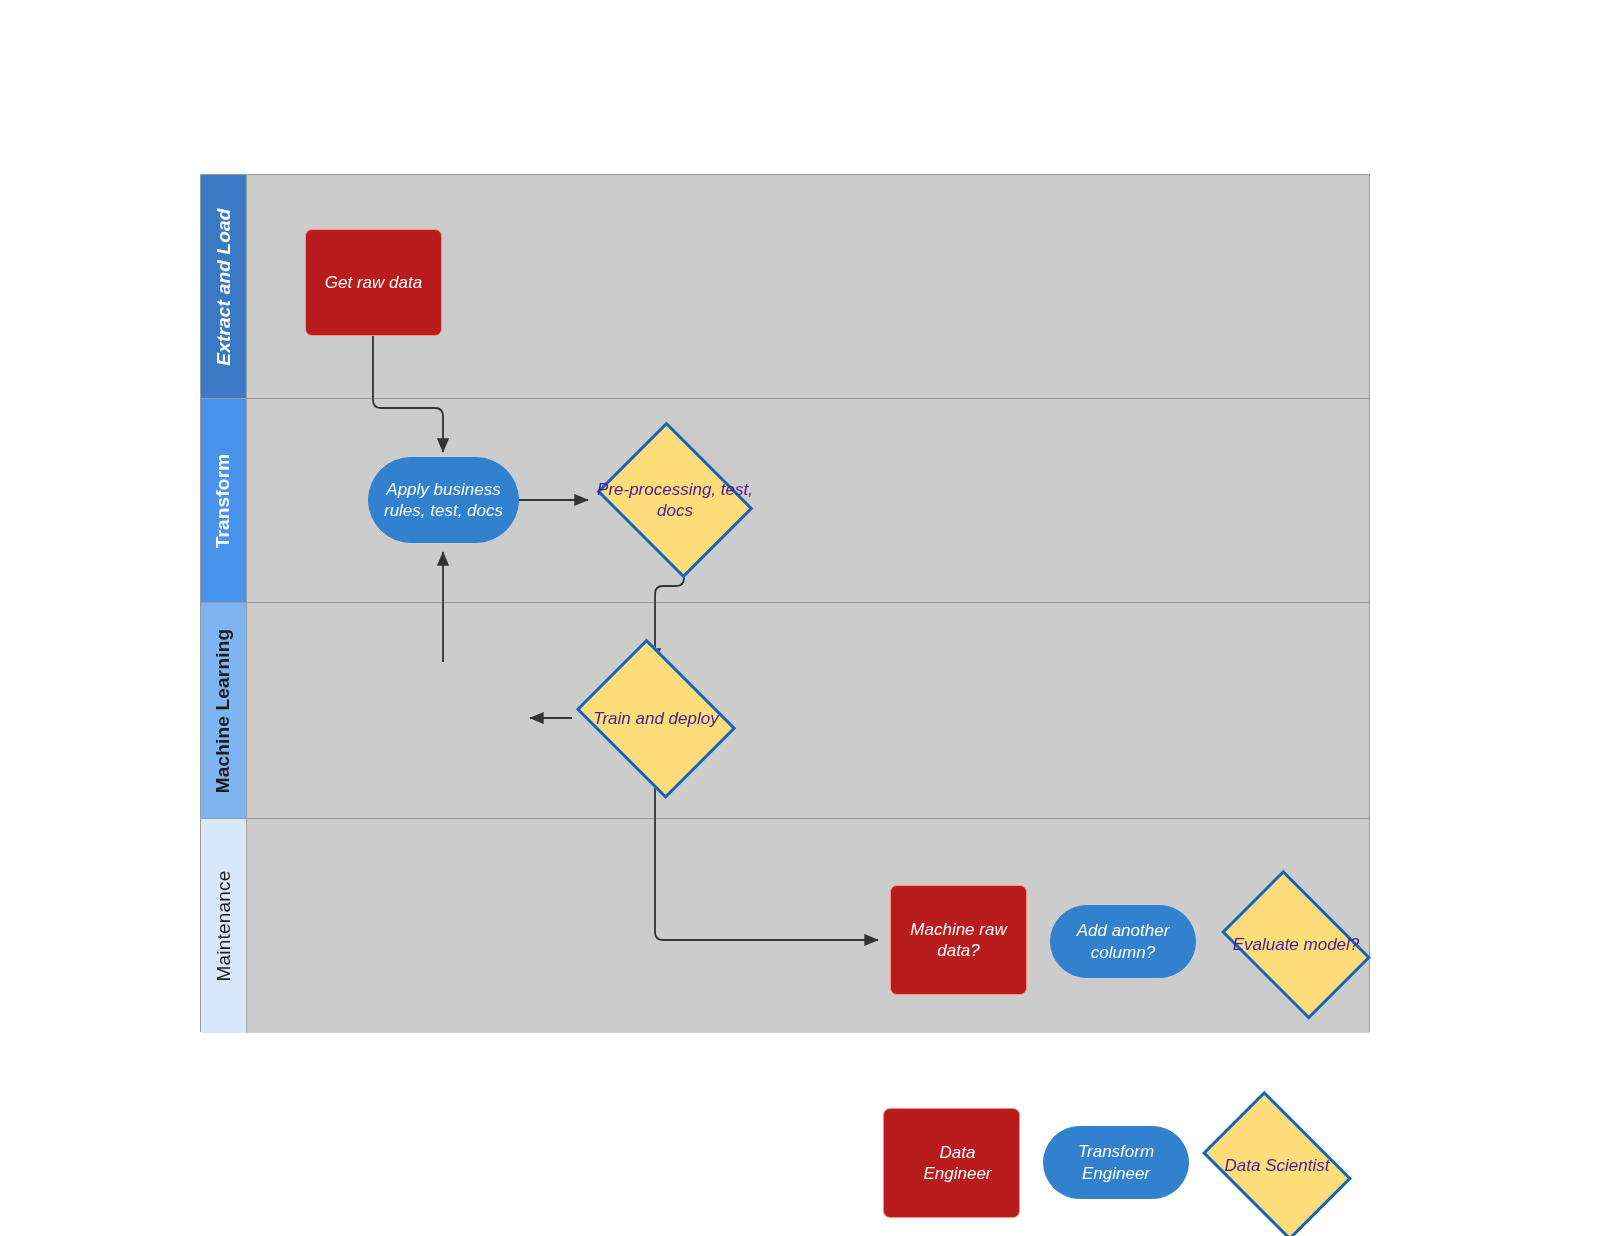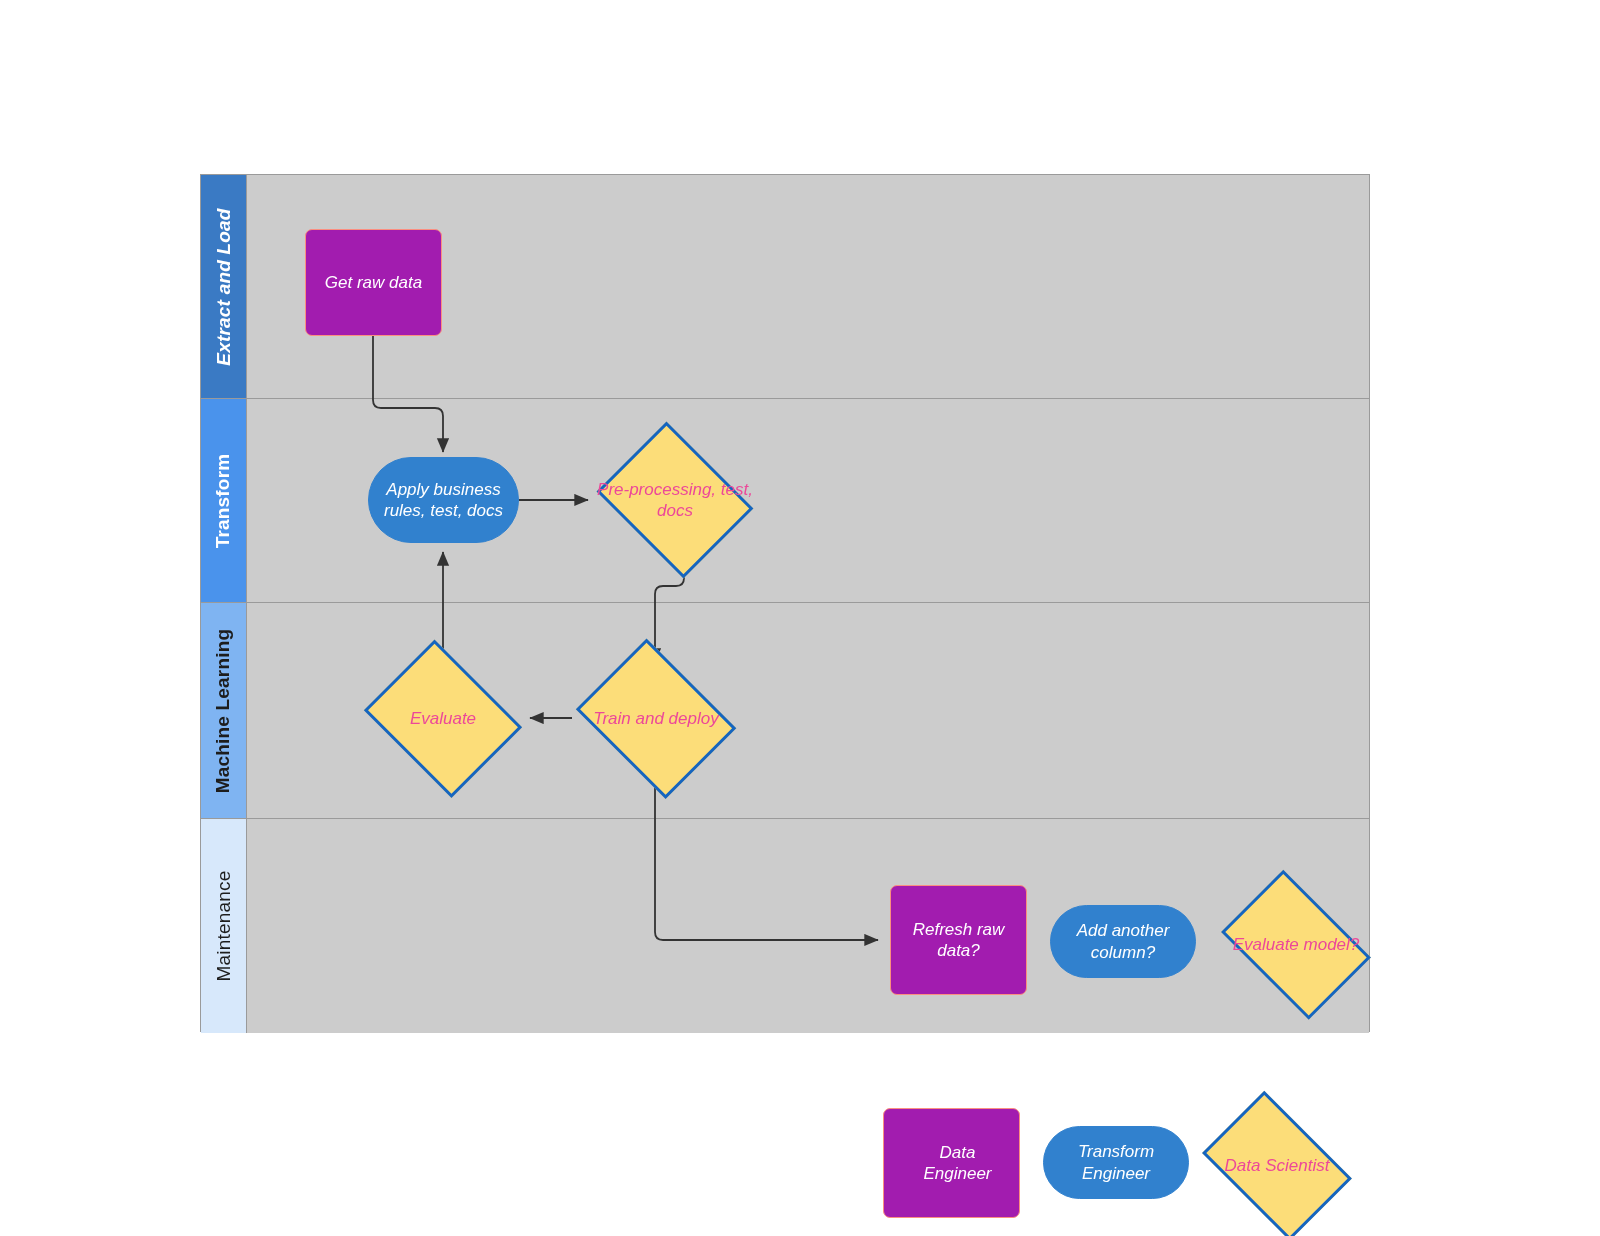--- a/index.html
+++ b/index.html
@@ -93,38 +93,38 @@
     font-style: italic;
     font-size: 17px;
     line-height: 1.25;
     z-index: 6;
   }
 
   .node .label { display: block; padding: 0 8px; }
 
   
   .shape-rect {
-    background: #a21caf;
+    background: #b91c1c;
     border: 1px solid #fb8e80;
     border-radius: 7px;
     color: #ffffff;
   }
 
   
   .shape-stadium {
     background: #3181ce;
     border: 1px solid #3181ce;
     border-radius: 999px;
     color: #ffffff;
   }
 
   
   .shape-diamond {
     background: transparent;
-    color: #ec4899;
+    color: #4c1d95;
   }
   .shape-diamond .dia-bg {
     position: absolute;
     left: 50%; top: 50%;
     width: 70.7%;
     height: 70.7%;
     transform: translate(-50%, -50%) rotate(45deg);
     background: #fcdd79;
     border: 3px solid #1565c0;
     box-sizing: border-box;
@@ -215,32 +215,28 @@
 
   <div class="node shape-stadium" style="left:368px;top:457px;width:151px;height:86px;">
     <span class="label">Apply business rules, test, docs</span>
   </div>
 
   <div class="node shape-diamond" style="left:588px;top:430px;width:174px;height:140px;">
     <span class="dia-bg"></span>
     <span class="label">Pre-processing, test, docs</span>
   </div>
 
-  <div class="node shape-diamond" style="left:355px;top:648px;width:176px;height:142px;">
-    <span class="dia-bg"></span>
-    <span class="label">Evaluate</span>
-  </div>
 
   <div class="node shape-diamond" style="left:566px;top:648px;width:180px;height:142px;">
     <span class="dia-bg"></span>
     <span class="label">Train and deploy</span>
   </div>
 
   <div class="node shape-rect" style="left:890px;top:885px;width:137px;height:110px;">
-    <span class="label">Refresh raw data?</span>
+    <span class="label">Machine raw data?</span>
   </div>
 
   <div class="node shape-stadium" style="left:1050px;top:905px;width:146px;height:73px;justify-content:center;">
     <span class="label">Add another column?</span>
   </div>
 
   <div class="node shape-diamond" style="left:1208px;top:882px;width:176px;height:125px;">
     <span class="dia-bg"></span>
     <span class="label">Evaluate model?</span>
   </div>

